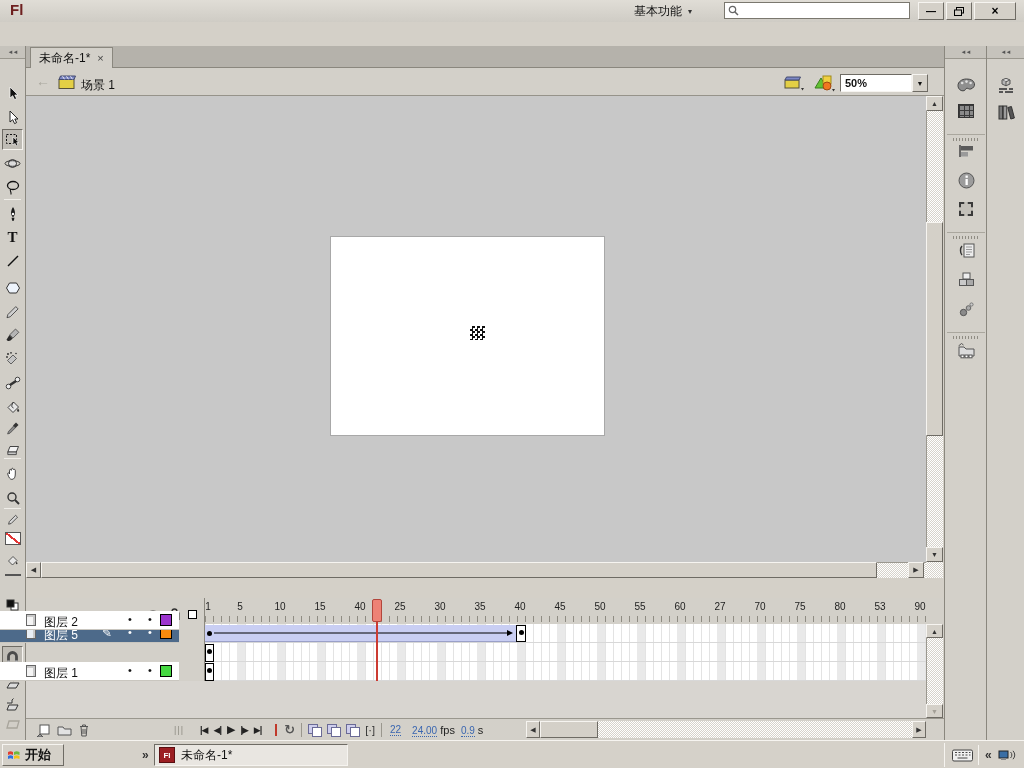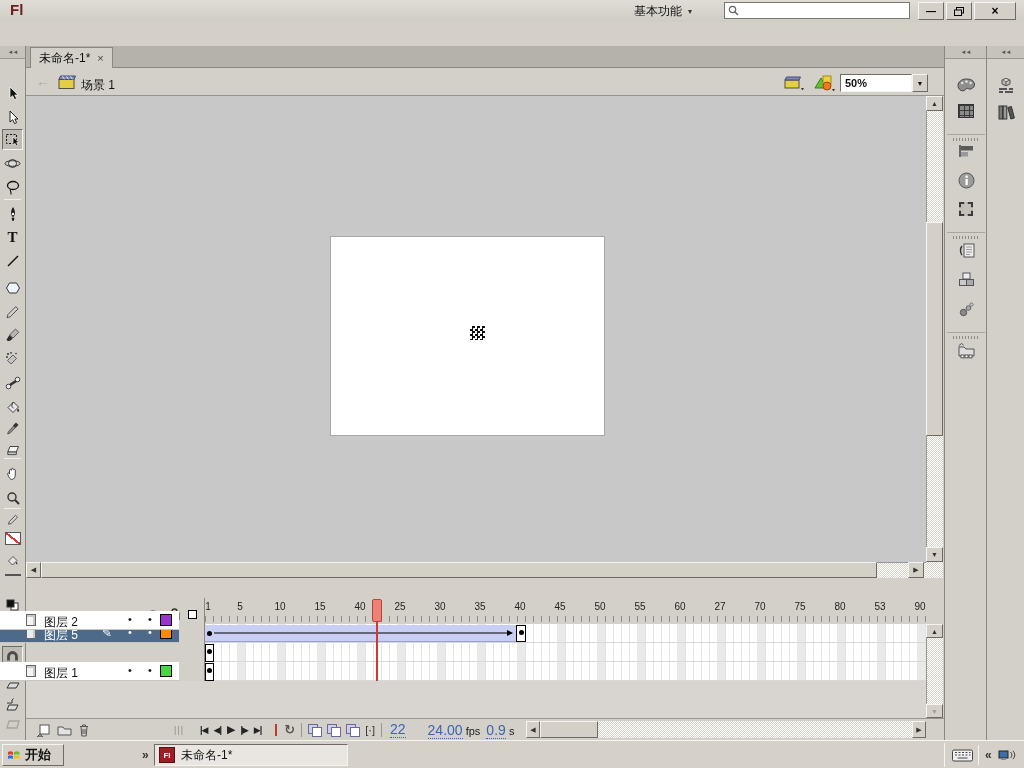--- a/index.html
+++ b/index.html
@@ -41,21 +41,21 @@
 .tlrow{left:0;width:179px;height:19px;background:#fff;border-bottom:1px solid #c9c6bf;display:block}
 .tlrow.sel{background:#4d6a8a;color:#fff}
 .lname{position:absolute;left:44px;top:3px;font-size:12px}
 .ldot{position:absolute;top:2px;font-size:11px;cursor:default}
 .swatch{position:absolute;left:160px;top:3px;width:12px;height:12px;border:1px solid #000}
 .pgico{position:absolute;left:26px;top:3px;width:10px;height:12px;background:#f4f4f4;border:1px solid #666;box-shadow:inset -2px 2px 0 #c9c9c9}
 .kfcell{background:#fcfcfc;border:1px solid #000;display:flex;align-items:flex-start;justify-content:center}
 .kfdot{width:5px;height:5px;border-radius:50%;background:#000;margin-top:4px}
 .status{left:26px;top:718px;width:918px;height:22px;background:#d3d0c9;border-top:1px solid #9a978e;display:flex;align-items:center;gap:6px;padding-left:10px}
 .pb{font-size:9px;font-weight:bold;color:#222;letter-spacing:-1px;cursor:default}
-.blue{color:#3a66b0;border-bottom:1px dotted #3a66b0;font-size:14px}
+.blue{color:#3a66b0;border-bottom:1px dotted #3a66b0;font-size:10px}
 .unit{font-size:11px;color:#222}
 .oni{width:13px;height:11px;position:relative}
 .oni::before{content:"";position:absolute;left:0;top:0;width:8px;height:8px;background:#cdcdec;border:1px solid #6a6a96}
 .oni::after{content:"";position:absolute;left:4px;top:3px;width:8px;height:8px;background:#fff;border:1px solid #6a6a96}
 .dock{top:46px;height:694px;background:#d3d0c9;border-left:1px solid #8a877e}
 .dockhead{height:13px;background:#c6c3bc;border-bottom:1px solid #9a978e;font-size:6px;color:#555;letter-spacing:-1px;display:flex;align-items:center;justify-content:center}
 .dicon{position:absolute;left:0;width:42px;display:flex;justify-content:center}
 .grip{position:absolute;left:8px;width:26px;height:3px;background:repeating-linear-gradient(90deg,#8f8c83 0 1px,transparent 1px 3px)}
 .gline{position:absolute;left:2px;width:38px;height:1px;background:#aaa79e}
 .taskbar{left:0;top:740px;width:1024px;height:28px;background:#d5d1c9;border-top:1px solid #f6f4f0}
@@ -476,21 +476,21 @@
     <span class="pb">▶|</span>
     <span style="width:3px;height:12px;border-left:2px solid #c0392b;margin-left:8px"></span>
     <span style="font-size:13px;color:#555;font-weight:bold">↻</span>
     <span style="width:1px;height:14px;background:#9a978e"></span>
     <span class="oni"></span>
     <span class="oni"></span>
     <span class="oni"></span>
     <span style="font-size:11px;color:#333">[·]</span>
     <span style="width:1px;height:14px;background:#9a978e"></span>
     <span class="blue" style="margin-left:2px">22</span>
-    <span style="margin-left:16px"><span class="blue">24.00</span><span class="unit"> </span><span class="unit">fps</span></span>
+    <span style="margin-left:5px"><span class="blue">24.00</span><span class="unit"> </span><span class="unit">fps</span></span>
     <span><span class="blue">0.9</span><span class="unit"> </span><span class="unit">s</span></span>
   </div>
 
   <div class="t dith" style="left:526px;top:721px;width:400px;height:17px"></div>
   <div class="t out ctr sbtn" style="left:526px;top:721px;width:14px;height:17px">◀</div>
   <div class="t thumb" style="left:540px;top:721px;width:58px;height:17px"></div>
   <div class="t out ctr sbtn" style="left:912px;top:721px;width:14px;height:17px">▶</div>
 
   <div class="t dock" style="left:944px;width:42px">
     <div class="dockhead">◄◄</div>

